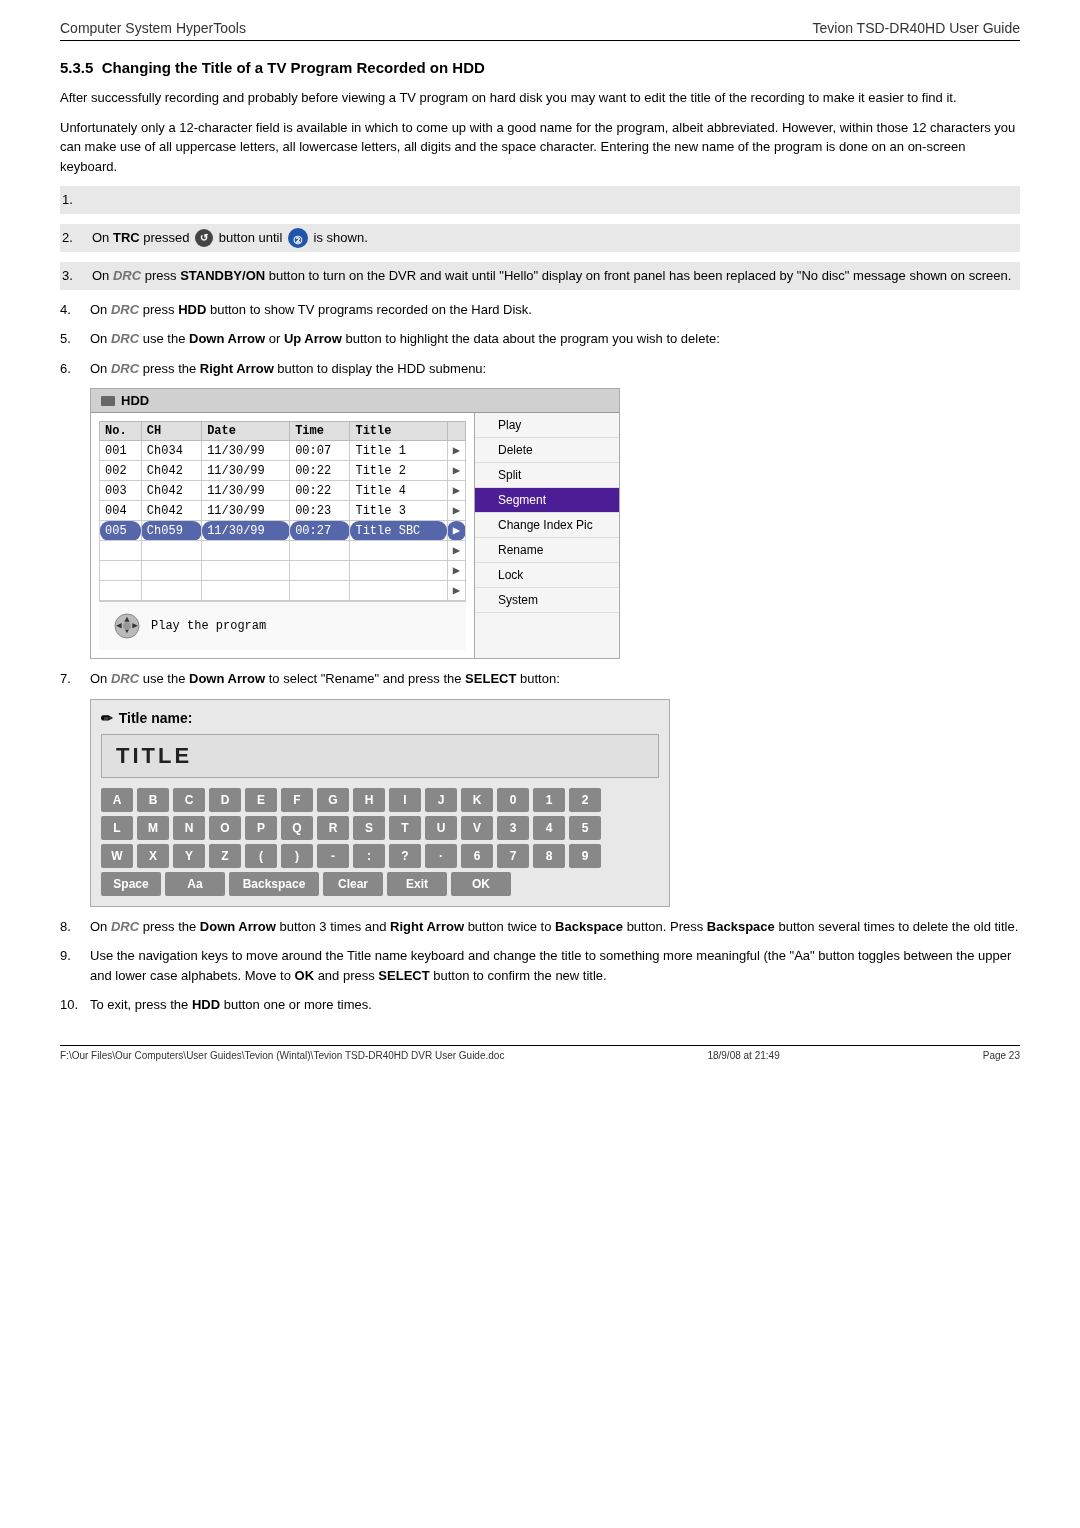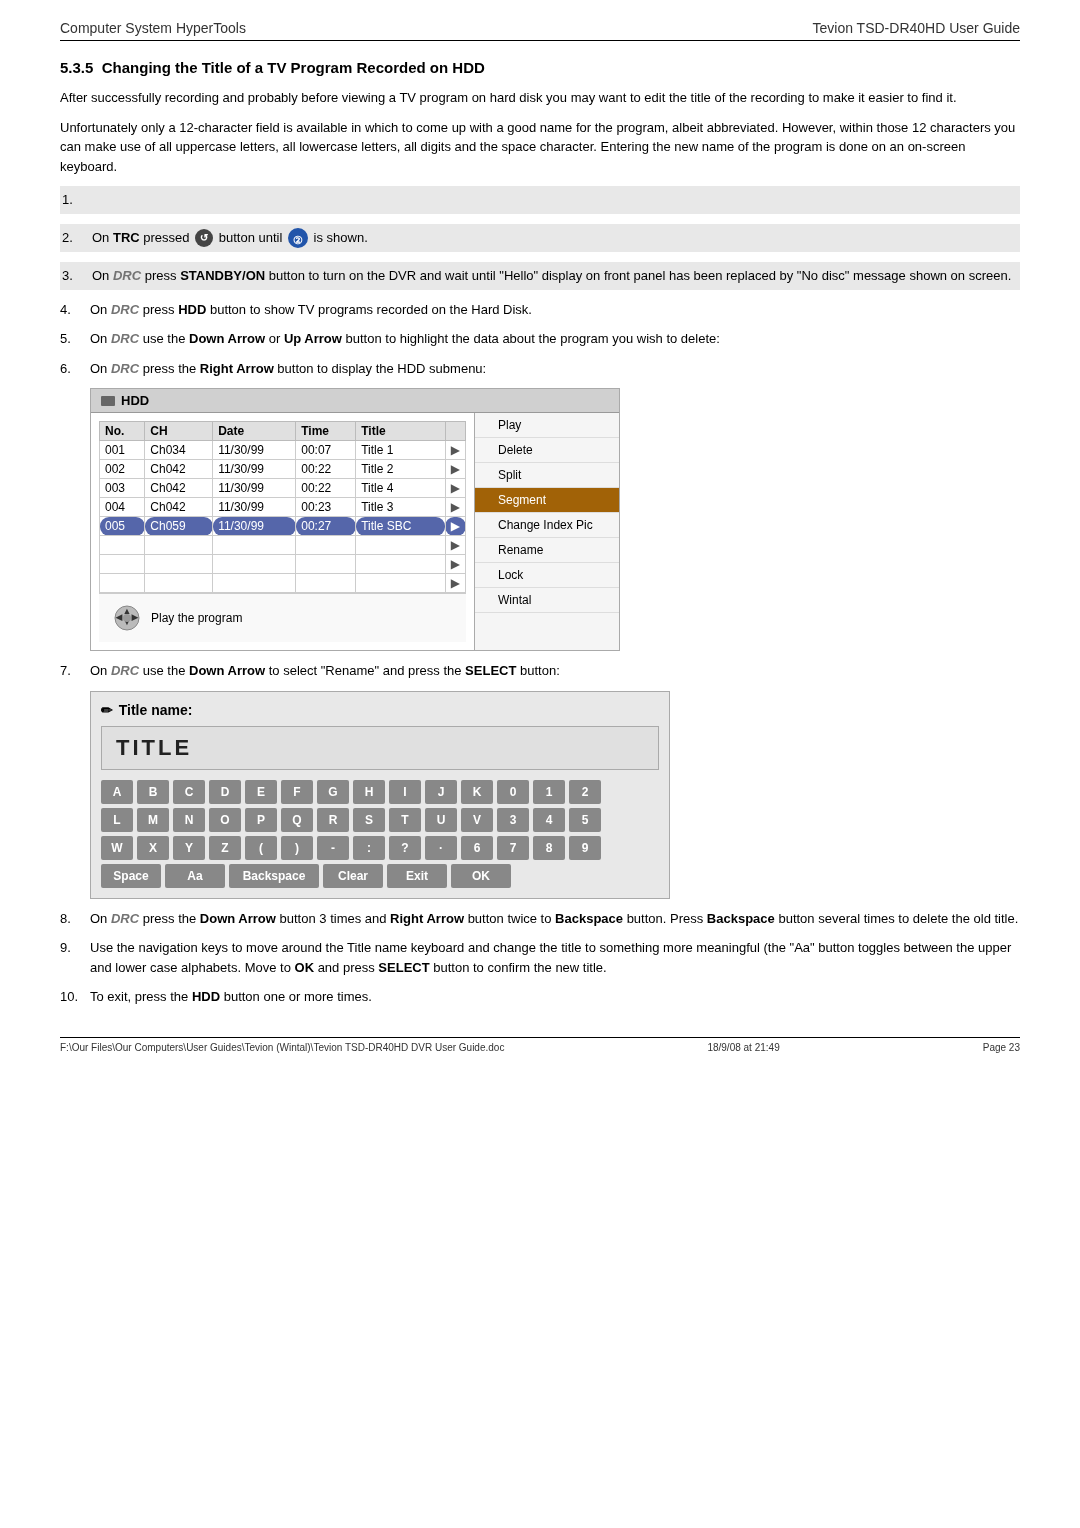--- a/index.html
+++ b/index.html
@@ -112,20 +112,21 @@
       height: 10px;
       background: #666;
       border-radius: 1px;
     }
     .hdd-body {
       display: flex;
     }
     .hdd-table-area {
       flex: 1;
       padding: 8px;
+      font-family: Liberation Mono, monospace;
     }
     .hdd-table {
       width: 100%;
       border-collapse: collapse;
       font-size: 12px;
     }
     .hdd-table th {
       background: #e0e0e0;
       border: 1px solid #bbb;
       padding: 2px 5px;
@@ -156,21 +157,21 @@
     .submenu-item {
       padding: 5px 23px;
       border-bottom: 1px solid #ddd;
       font-size: 12px;
       cursor: pointer;
       display: flex;
       align-items: center;
       gap: 4px;
     }
     .submenu-item.highlight {
-      background: #a16207;
+      background: #4c1d95;
       color: #fff;
     }
     .hdd-nav-area {
       padding: 6px 10px;
       display: flex;
       align-items: center;
       gap: 6px;
       font-size: 12px;
       border-top: 1px solid #ccc;
       background: #f9f9f9;
@@ -403,21 +404,21 @@
       </div>
     </div>
     <div class="hdd-submenu">
       <div class="submenu-item">Play</div>
       <div class="submenu-item">Delete</div>
       <div class="submenu-item">Split</div>
       <div class="submenu-item highlight">Segment</div>
       <div class="submenu-item">Change Index Pic</div>
       <div class="submenu-item">Rename</div>
       <div class="submenu-item">Lock</div>
-      <div class="submenu-item">Wintal</div>
+      <div class="submenu-item">System</div>
     </div>
   </div>
 </div>
 
 <div class="list-item">
   <span class="list-num">7.</span>
   <span class="list-content">
     On <span class="drc">DRC</span> use the <span class="bold">Down Arrow</span> to select "Rename" and press the <span class="bold">SELECT</span> button:
   </span>
 </div>

